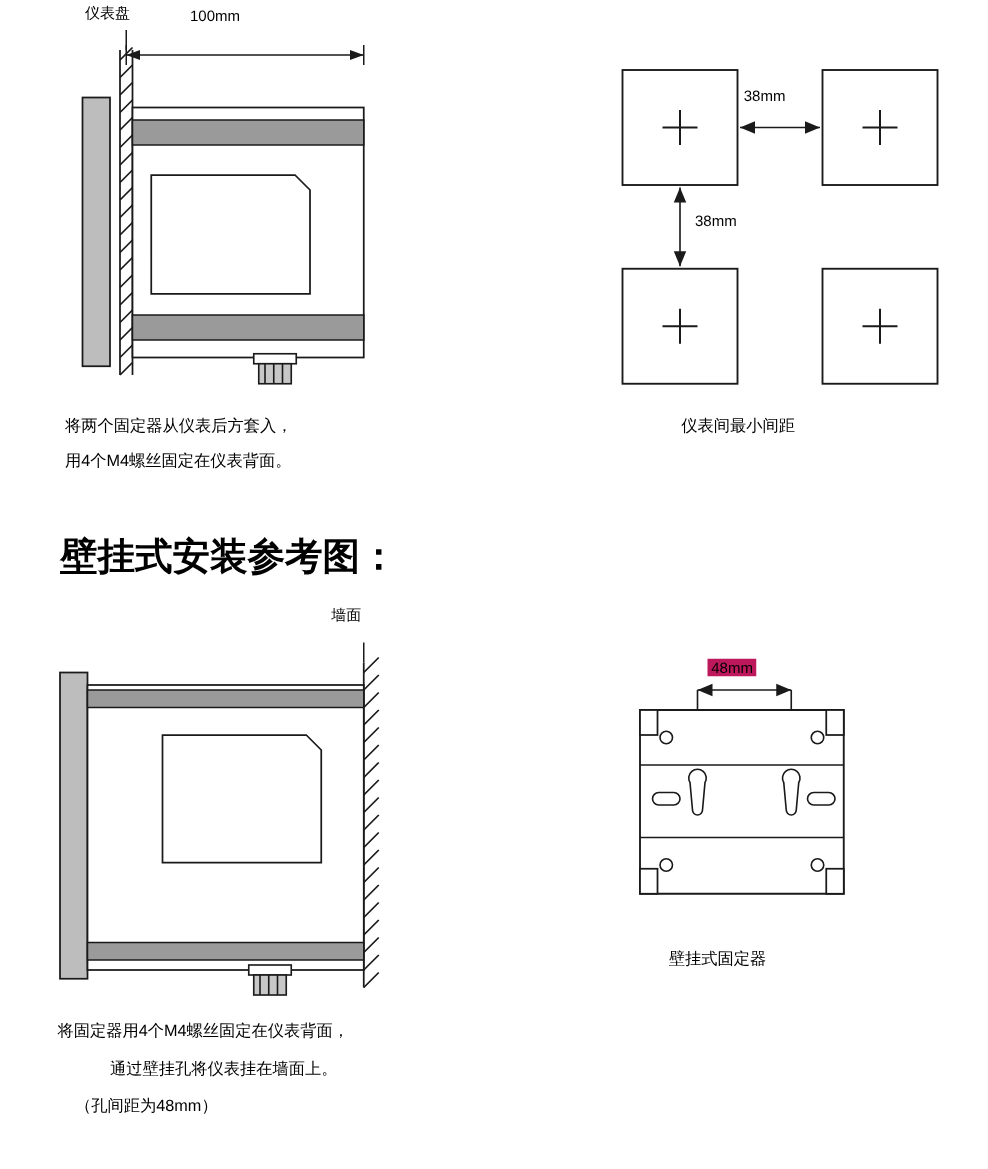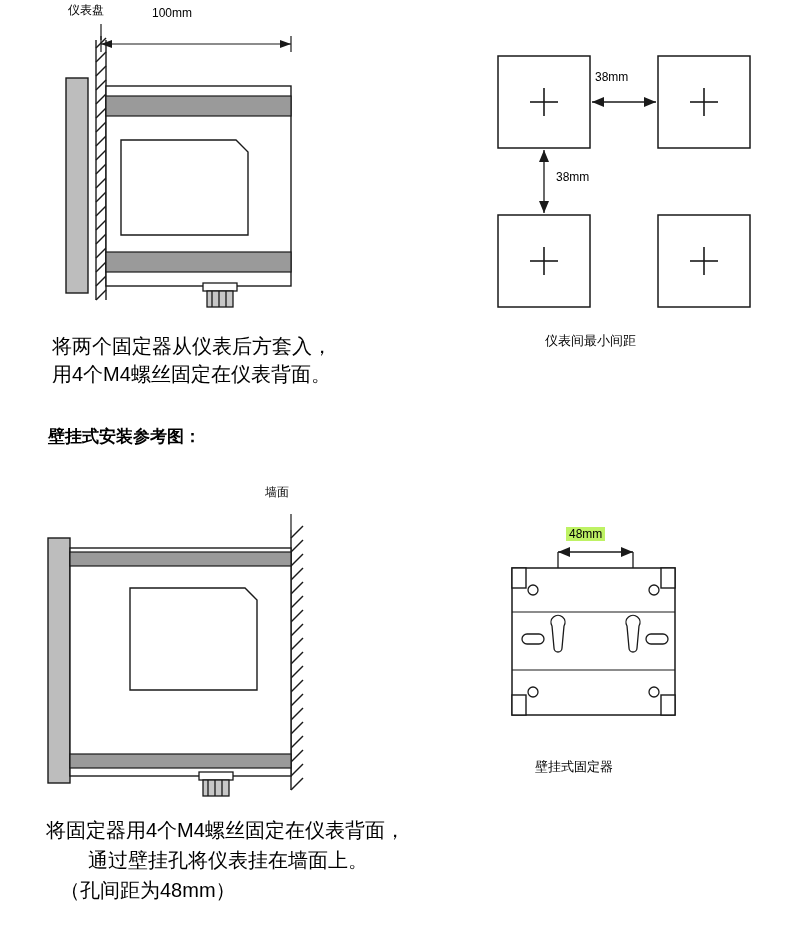--- a/index.html
+++ b/index.html
@@ -10,37 +10,37 @@
   body {
     width: 790px;
     height: 935px;
     position: relative;
     font-family: "Liberation Sans", sans-serif;
     color: #000000;
     overflow: hidden;
   }
   .abs { position: absolute; }
   .lbl {
-    font-size: 20px;
+    font-size: 13px;
     line-height: 1.45;
     color: #000;
     white-space: pre;
   }
   .lbl-dim {
     font-size: 12px;
     color: #000;
     white-space: nowrap;
   }
   .lbl-cap {
     font-size: 13px;
     color: #000;
     white-space: nowrap;
   }
   .lbl-head {
-    font-size: 17px;
+    font-size: 30px;
     font-weight: bold;
     color: #000;
     white-space: nowrap;
   }
   svg { display: block; }
 </style>
 </head>
 <body>
 
 <div class="abs" style="left:0px; top:0px; width:400px; height:330px;">
@@ -241,15 +241,15 @@
       <path d="M157 106 a7,7 0 1 1 12,0 l-2,22 a4,4 0 0 1 -8,0 Z"></path>
     </g>
 
     <g stroke="#1a1a1a" stroke-width="1.3" fill="#ffffff">
       <rect x="52" y="114" width="22" height="10" rx="5"></rect>
       <rect x="176" y="114" width="22" height="10" rx="5"></rect>
     </g>
   </svg>
 </div>
 
-<div class="abs lbl-dim" style="left:566px; top:527px; background:#bef264; padding:0 3px;">48mm</div>
+<div class="abs lbl-dim" style="left:566px; top:527px; background:#be185d; padding:0 3px;">48mm</div>
 
 <div class="abs lbl-cap" style="left:535px; top:758px;">壁挂式固定器</div>
 
 </body></html>

